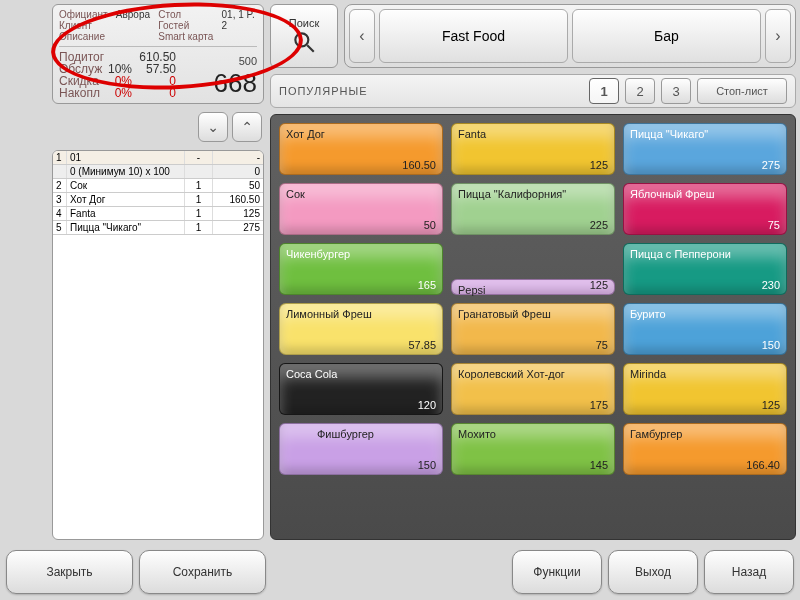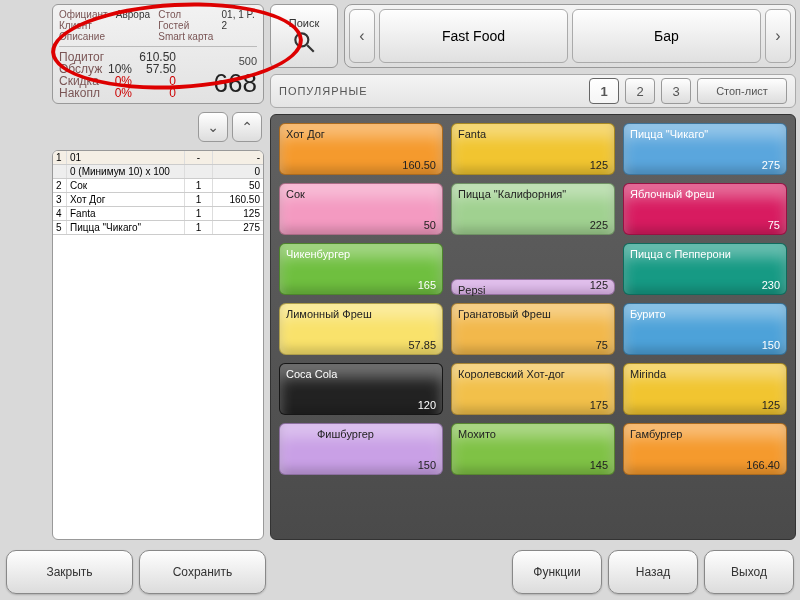--- a/index.html
+++ b/index.html
@@ -344,17 +344,17 @@
   </div>
 
   <div class="bottom">
     <div class="bot-left">
       <div class="btn flex">Закрыть</div>
       <div class="btn flex">Сохранить</div>
     </div>
     <div class="bot-right">
       <div style="flex:1"></div>
       <div class="btn" style="width:90px">Функции</div>
+      <div class="btn" style="width:90px">Выход</div>
       <div class="btn" style="width:90px">Назад</div>
-      <div class="btn" style="width:90px">Выход</div>
     </div>
   </div>
 </div>
 
 </body></html>

